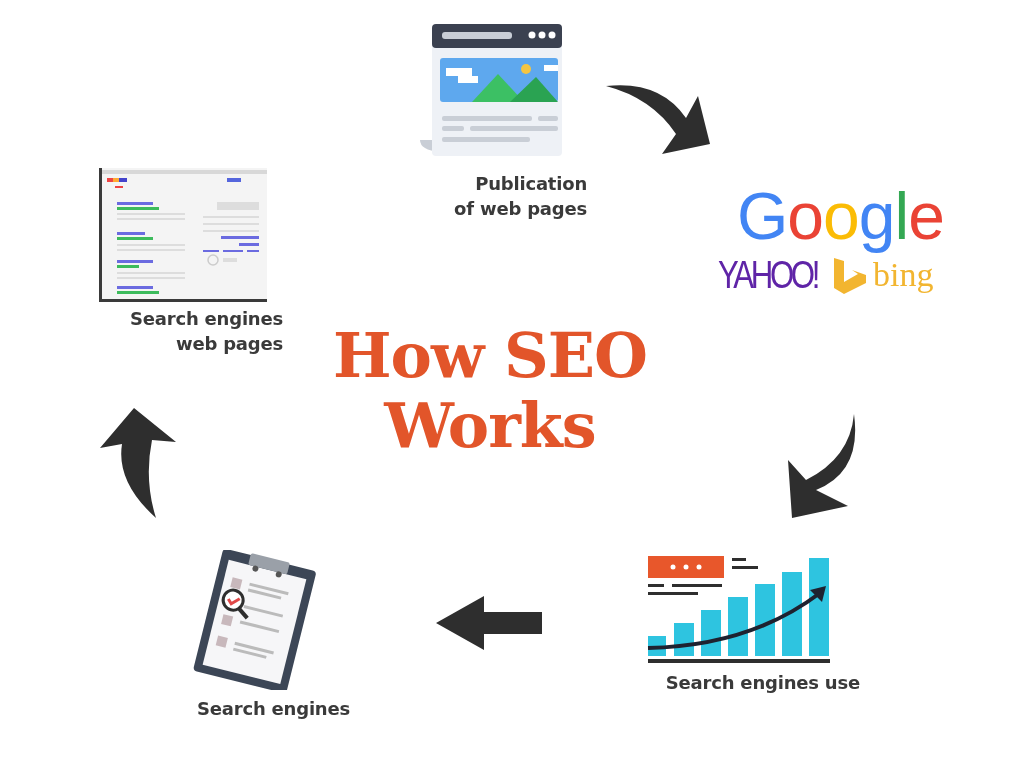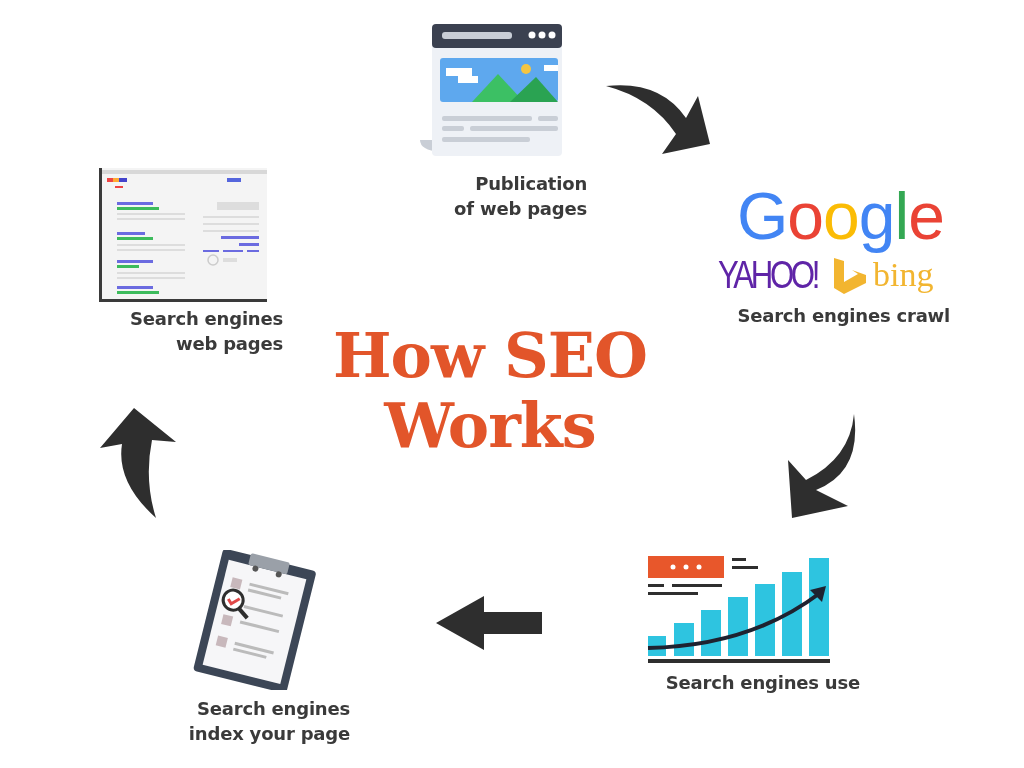--- a/index.html
+++ b/index.html
@@ -49,21 +49,20 @@
 
 <div class="google">
   <span style="color:#4285f4">G</span><span style="color:#ea4335">o</span><span style="color:#fbbc05">o</span><span style="color:#4285f4">g</span><span style="color:#34a853">l</span><span style="color:#ea4335">e</span>
 </div>
 <div class="yahoo">YAHOO!</div>
 <svg class="abs" style="left:832px;top:256px" width="36" height="40">
   <polygon points="2,2 12,5 12,26 26,18 20,14 34,19 34,27 12,38 2,32" fill="#f2b530"></polygon>
 </svg>
 <div class="bing">bing</div>
 <div class="label" style="left:700px;top:303px;width:250px">
-  <span>Search engines crawl</span>
 </div>
 
 <svg class="abs" style="left:640px;top:548px" width="200" height="118">
   <rect x="8" y="8" width="76" height="22" fill="#e8572b"></rect>
   <circle cx="33" cy="19" r="2.5" fill="#fff"></circle>
     <circle cx="46" cy="19" r="2.5" fill="#fff"></circle>
     <circle cx="59" cy="19" r="2.5" fill="#fff"></circle>
   <rect x="92" y="10" width="14" height="3" fill="#2e2e2e"></rect>
     <rect x="92" y="18" width="26" height="3" fill="#2e2e2e"></rect>
   <rect x="8" y="36" width="16" height="3" fill="#2e2e2e"></rect>
@@ -100,21 +99,20 @@
       <rect x="56" y="96" width="40" height="3" fill="#bbb"></rect>
       <rect x="56" y="102" width="34" height="3" fill="#bbb"></rect>
     <circle cx="44" cy="56" r="10" fill="#fff" stroke="#2e2e2e" stroke-width="3"></circle>
     <path d="M39 56 l4 4 l7 -7" stroke="#e04848" stroke-width="3" fill="none"></path>
     <line x1="52" y1="63" x2="62" y2="70" stroke="#2e2e2e" stroke-width="4"></line>
     <rect x="56" y="58" width="40" height="3" fill="#bbb"></rect>
   </g>
 </svg>
 <div class="label" style="left:150px;top:696px;width:200px">
   <span>Search engines</span>
-  <span>index your page</span>
 </div>
 
 <svg class="abs" style="left:99px;top:168px" width="170" height="136">
   <rect x="0" y="0" width="168" height="134" fill="#f4f4f4"></rect>
   <rect x="0" y="0" width="3" height="134" fill="#3a3a3a"></rect>
   <rect x="0" y="131" width="168" height="3" fill="#3a3a3a"></rect>
   <rect x="3" y="2" width="165" height="4" fill="#d8d8d8"></rect>
   <rect x="8" y="10" width="6" height="4" fill="#e44"></rect>
     <rect x="14" y="10" width="6" height="4" fill="#fa3"></rect>
     <rect x="20" y="10" width="8" height="4" fill="#44c"></rect>

